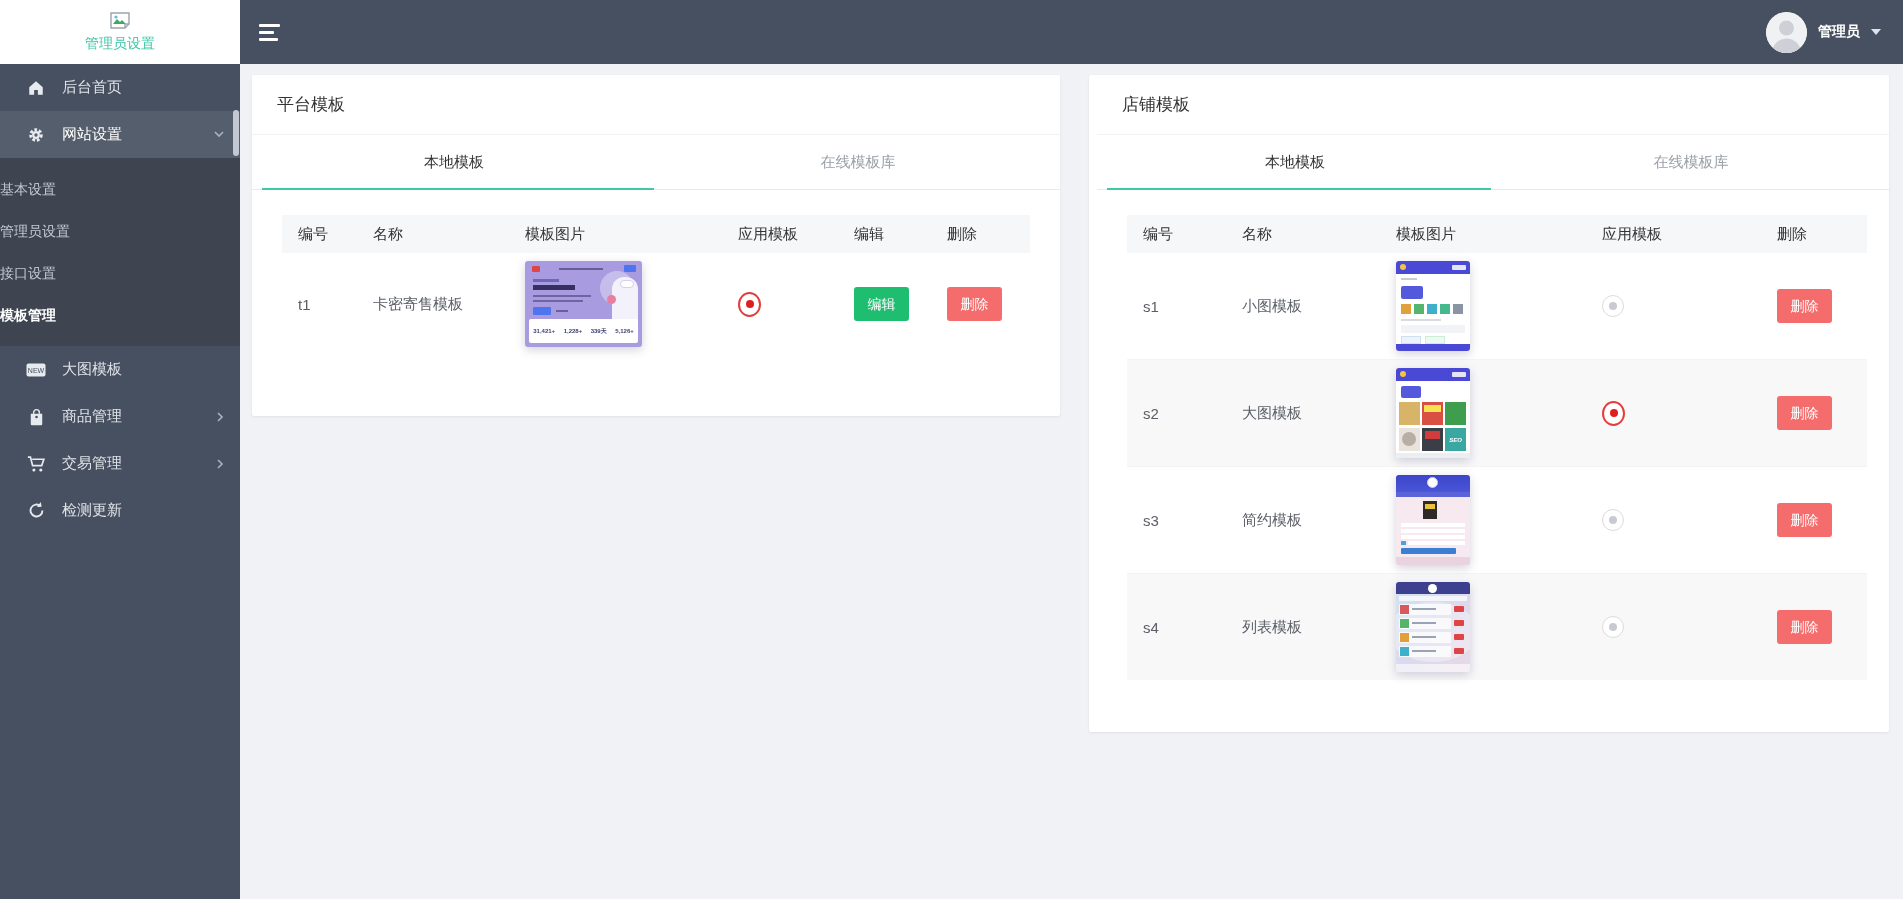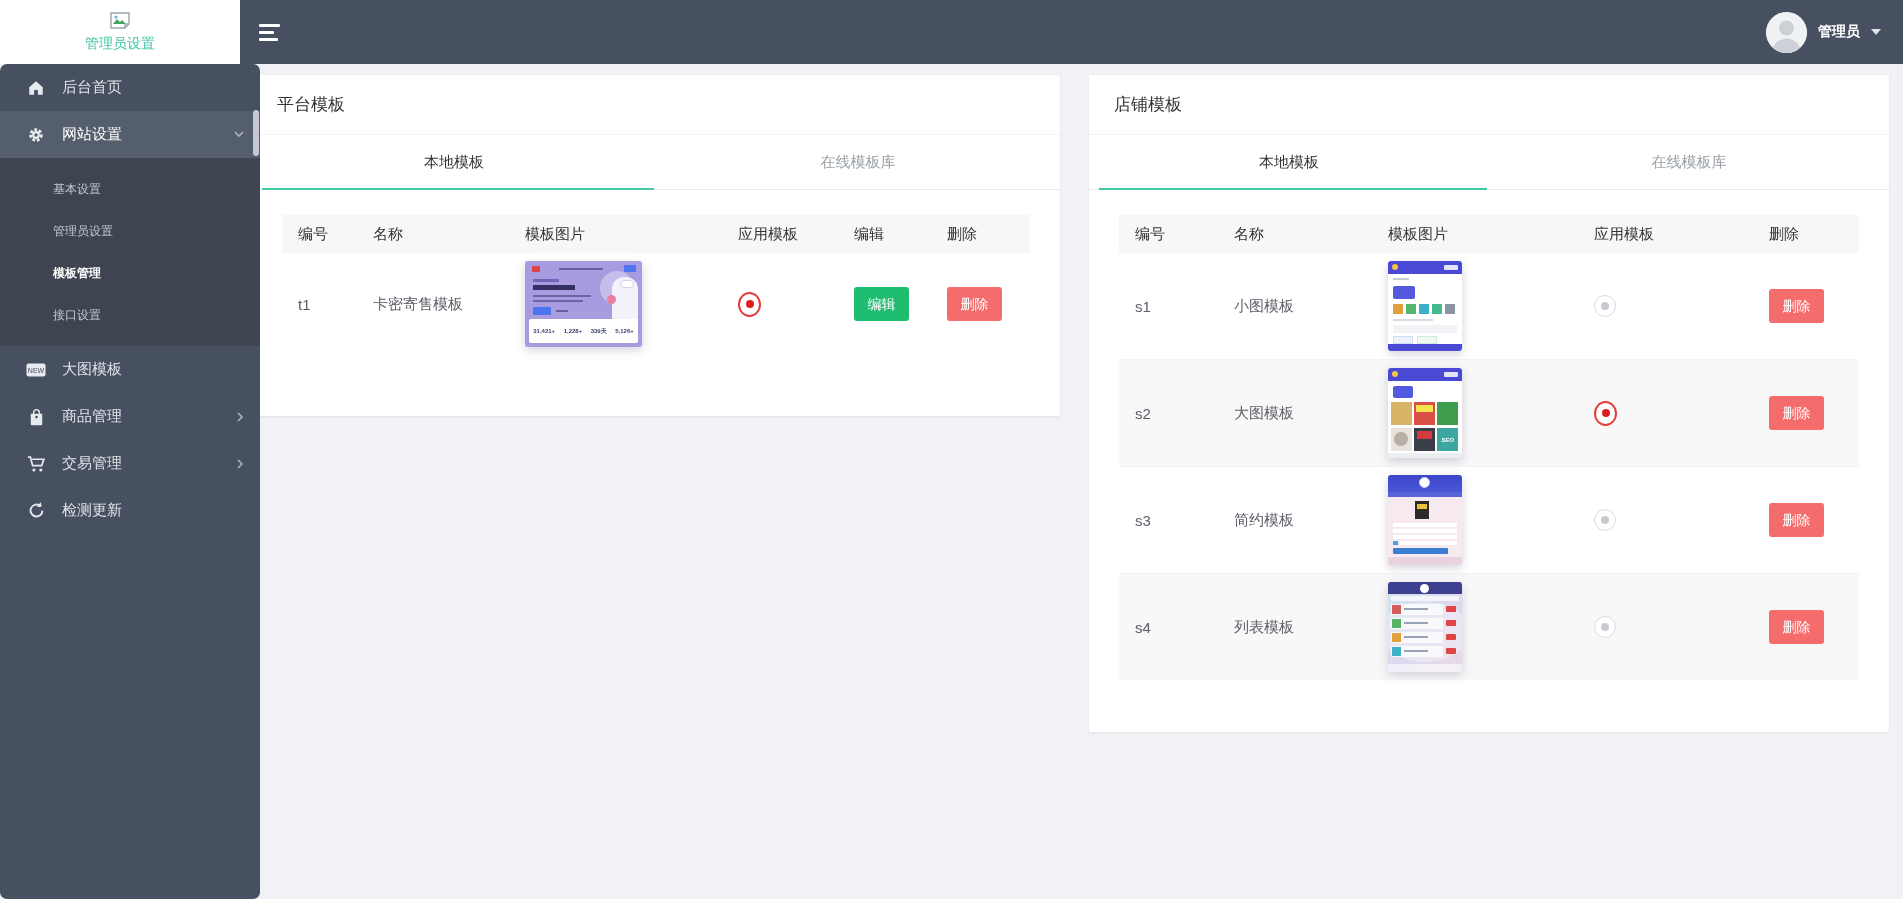--- a/index.html
+++ b/index.html
@@ -27,36 +27,36 @@
   .hamburger span { display: block; height: 3px; background: #ffffff; margin: 4px 0; border-radius: 1px; }
   .hamburger span:nth-child(1){ width: 21px; }
   .hamburger span:nth-child(2){ width: 15px; }
   .hamburger span:nth-child(3){ width: 19px; }
   .user-area { margin-left: auto; margin-right: 22px; display: flex; align-items: center; gap: 11px; cursor: pointer; }
   .avatar { width: 41px; height: 41px; border-radius: 50%; background: #f2f3f4; overflow: hidden; display:flex; align-items:flex-end; justify-content:center; }
   .username { color: #ffffff; font-size: 14px; font-weight: bold; }
   .caret-down { width: 0; height: 0; border-left: 5px solid transparent; border-right: 5px solid transparent; border-top: 6px solid #dfe3e8; }
   
   .sidebar {
-    position: absolute; left: 0; top: 64px; width: 260px; bottom: 0;
-    background: #475060; color: #dfe3e8; font-size: 15px; z-index: 2; border-radius: 7px;
+    position: absolute; left: 0; top: 64px; width: 240px; bottom: 0;
+    background: #475060; color: #dfe3e8; font-size: 15px; z-index: 2;
   }
   .side-item { height: 47px; display: flex; align-items: center; padding: 0 16px 0 25px; cursor: pointer; position: relative; }
   .side-item .s-icon { width: 22px; margin-right: 15px; display: flex; justify-content: center; color: #e7eaee; }
   .side-item.active-parent { background: #555e6c; color: #ffffff; }
   .chev { margin-left: auto; color: #aab2bd; }
   .chev svg { display: block; }
   .submenu { background: #3e4551; padding: 10px 0; }
-  .sub-item { height: 42px; line-height: 42px; padding-left: 53px; color: #c3c9d2; font-size: 12px; cursor: pointer; }
+  .sub-item { height: 42px; line-height: 42px; color: #c3c9d2; font-size: 14px; cursor: pointer; }
   .sub-item.current { color: #ffffff; font-weight: bold; }
   .side-scrollbar { position: absolute; right: 1px; top: 46px; width: 6px; height: 46px; background: #c4c8d2; border-radius: 3px; cursor: pointer; }
   
   .card { position: absolute; background: #ffffff; box-shadow: 0 1px 3px rgba(0,0,0,.07); border-radius: 2px; }
   #platform-card { left: 252px; top: 75px; width: 808px; height: 341px; }
-  #shop-card     { left: 1089px; top: 75px; width: 800px; height: 657px; }
+  #shop-card     { left: 1089px; top: 75px; width: 800px; height: 657px; padding-left: 8px; }
   .card-title { height: 60px; line-height: 60px; padding-left: 25px; font-size: 17px; color: #333; border-bottom: 1px solid #f2f3f5; }
   .tabs { display: flex; height: 55px; border-bottom: 1px solid #e8eaec; }
   .tab { flex: 1; display: flex; align-items: center; justify-content: center; font-size: 15px; color: #9aa0a6; cursor: pointer; position: relative; }
   .tab.active { color: #333; }
   .tab.active::after { content: ""; position: absolute; left: 10px; right: 2px; bottom: -1px; height: 2px; background: #3fc7a6; }
   .tpl-table { margin: 25px 30px 0; border-collapse: collapse; table-layout: fixed; }
   #platform-card .tpl-table { width: 748px; }
   #shop-card .tpl-table { width: 740px; }
   th { background: #f6f7f9; font-weight: normal; color: #333; font-size: 15px; text-align: left; height: 38px; padding: 0 0 0 4px; }
   th.first, td.first { padding-left: 16px; }
@@ -213,22 +213,22 @@
     <span class="chev">
       <svg width="10" height="7" viewBox="0 0 10 7">
           <path d="M1 1 l4 4 4-4" fill="none" stroke="currentColor" stroke-width="1.6"></path>
         </svg>
     </span>
   </div>
 
   <div class="submenu">
     <div class="sub-item">基本设置</div>
     <div class="sub-item">管理员设置</div>
+    <div class="sub-item">接口设置</div>
     <div class="sub-item current">模板管理</div>
-    <div class="sub-item">接口设置</div>
   </div>
 
   <div class="side-item">
     <span class="s-icon">
       <svg width="20" height="14" viewBox="0 0 20 14">
         <rect x="0.5" y="0.5" width="19" height="13" rx="2" fill="currentColor"></rect>
         <text x="10" y="10" text-anchor="middle" font-size="7" fill="#475060" font-family="Liberation Sans, sans-serif">NEW</text>
       </svg>
     </span>
     <span>大图模板</span>

